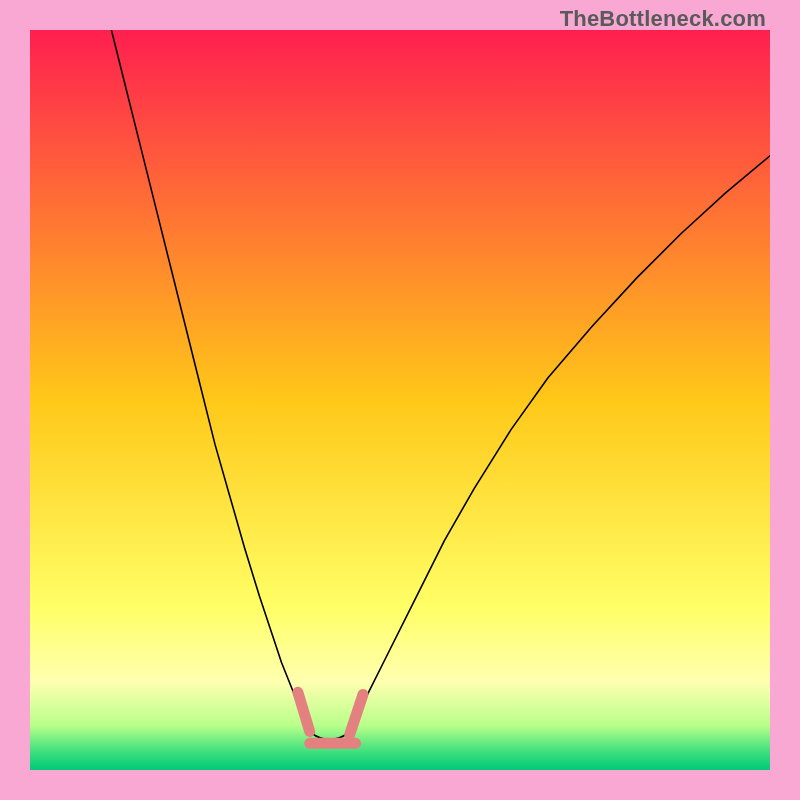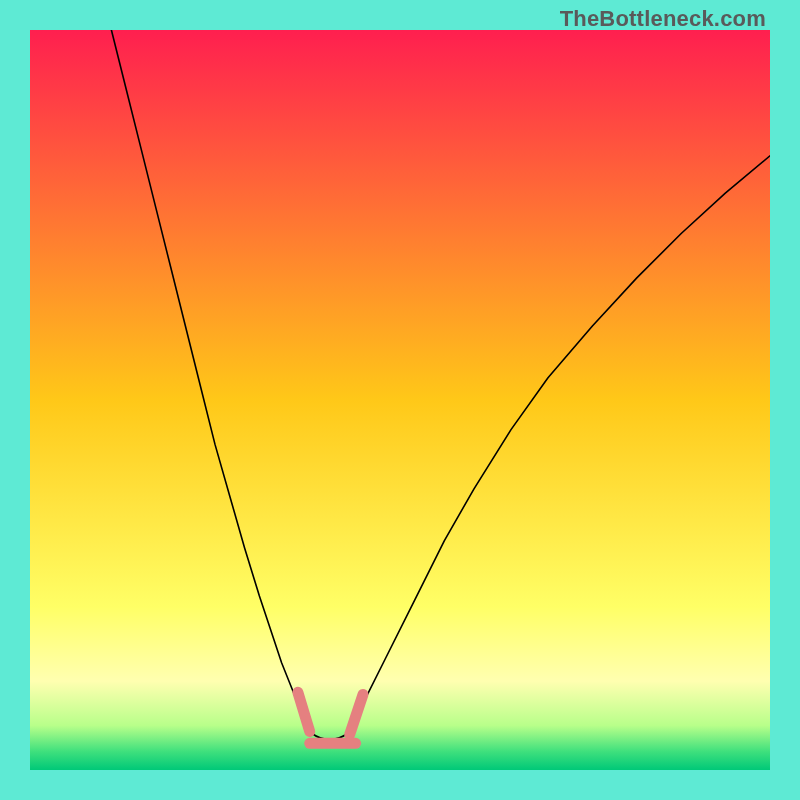--- a/index.html
+++ b/index.html
@@ -7,21 +7,21 @@
     padding: 0;
     width: 800px;
     height: 800px;
     overflow: hidden;
     background: #000;
     font-family: Arial, Helvetica, sans-serif;
   }
   .frame {
     position: absolute;
     inset: 0;
-    background: #5eead4;
+    background: #f9a8d4;
   }
   .plot {
     position: absolute;
     left: 30px;
     top: 30px;
     width: 740px;
     height: 740px;
     overflow: hidden;
   }
   .watermark {

